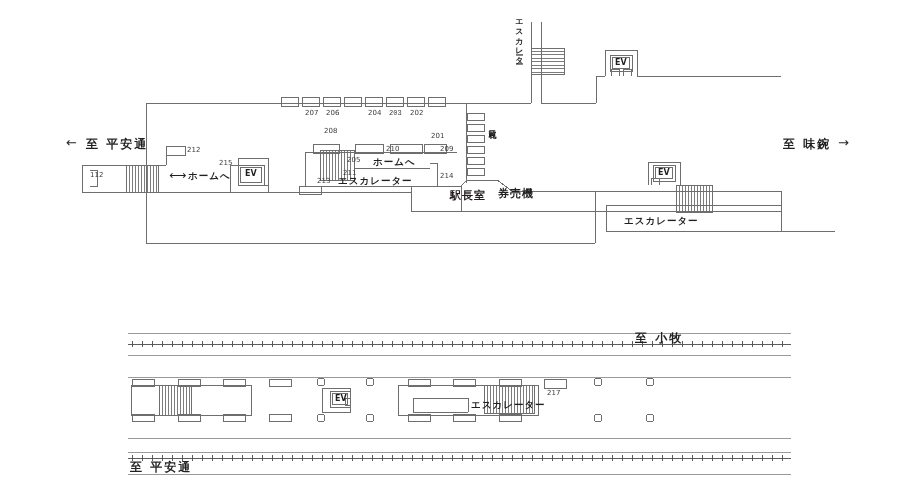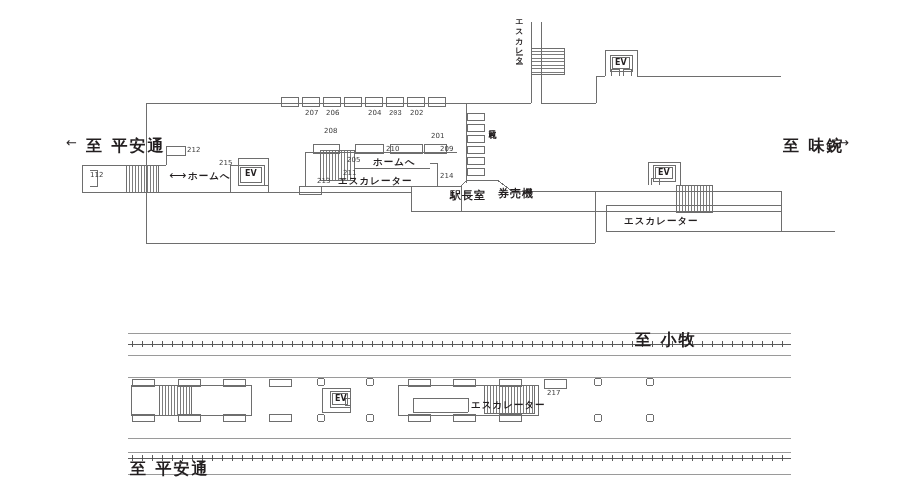--- a/index.html
+++ b/index.html
@@ -33,21 +33,21 @@
     font-size: 11px;
     font-weight: bold;
     letter-spacing: 1px;
   }
   .lbl-jp-sm {
     font-size: 9.5px;
     font-weight: bold;
     letter-spacing: 1px;
   }
   .lbl-dest {
-    font-size: 16px;
+    font-size: 12px;
     font-weight: bold;
     letter-spacing: 2px;
   }
   .lbl-ev {
     font-size: 8px;
     font-weight: bold;
     letter-spacing: 0px;
     color: #231f20;
   }
   .vert {

